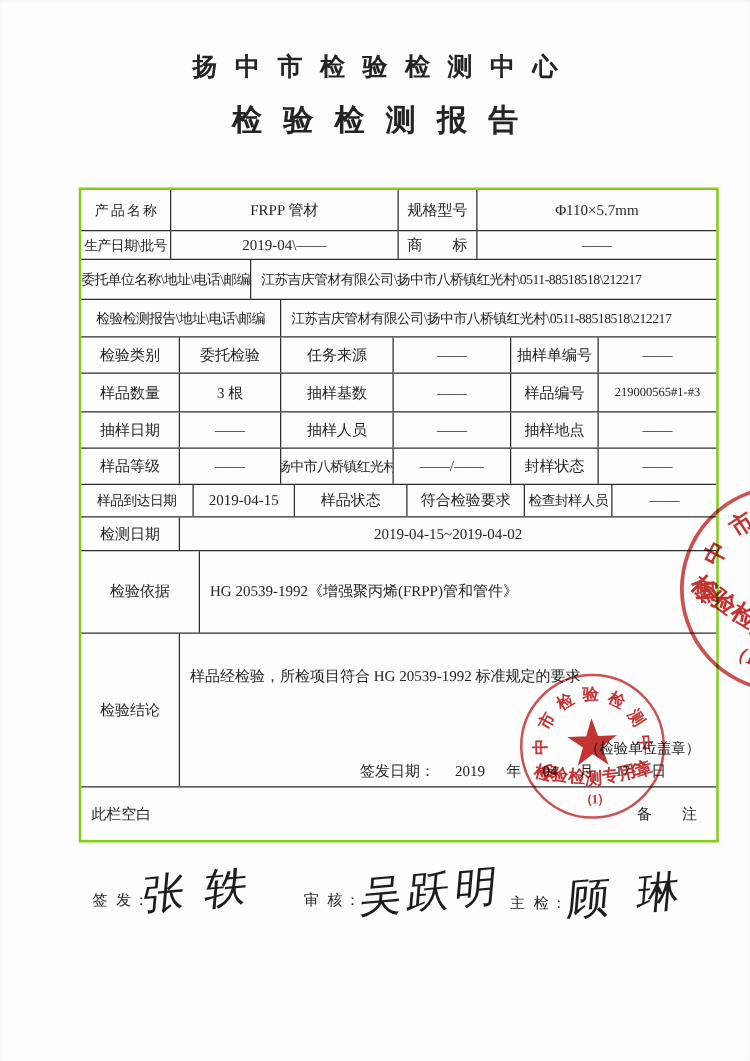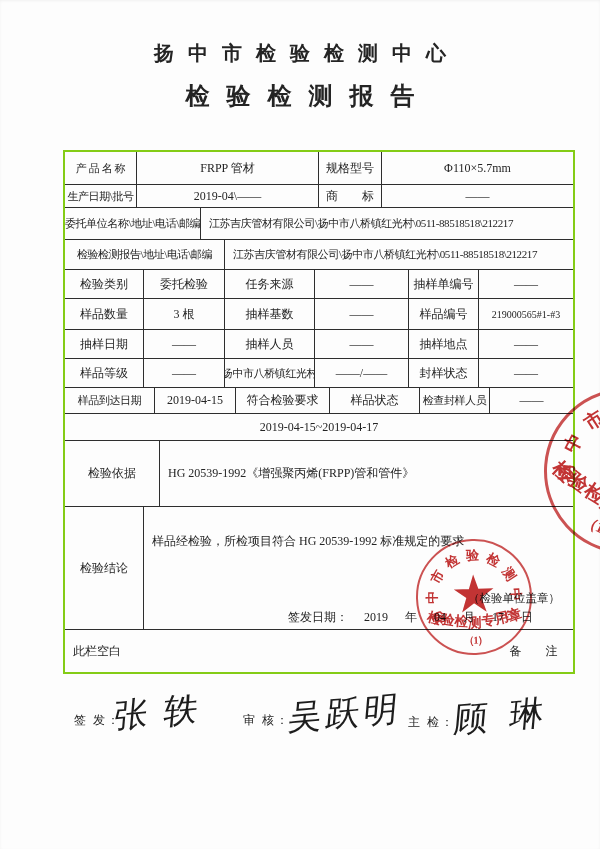--- a/index.html
+++ b/index.html
@@ -112,28 +112,29 @@
       <div class="cell" style="width:81px">——</div>
       <div class="cell sm" style="width:90px">扬中市八桥镇红光村</div>
       <div class="cell" style="width:94px">——/——</div>
       <div class="cell" style="width:70px">封样状态</div>
       <div class="cell grow">——</div>
     </div>
 
     <div class="trow" style="height:25px">
       <div class="cell sm" style="width:90px">样品到达日期</div>
       <div class="cell" style="width:81px">2019-04-15</div>
+      <div class="cell" style="width:90px">样品状态</div>
       <div class="cell" style="width:94px">符合检验要求</div>
-      <div class="cell" style="width:90px">样品状态</div>
       <div class="cell sm" style="width:70px">检查封样人员</div>
       <div class="cell grow">——</div>
     </div>
 
     <div class="trow" style="height:26px">
-      <div class="cell grow">2019-04-15~2019-04-17</div>
+      <div class="cell" style="width:79px">检测日期</div>
+      <div class="cell grow">2019-04-15~2019-04-02</div>
     </div>
 
     <div class="trow" style="height:65px">
       <div class="cell" style="width:95px">检验依据</div>
       <div class="cell grow left">HG 20539-1992《增强聚丙烯(FRPP)管和管件》</div>
     </div>
 
     <div class="trow" style="height:122px">
       <div class="cell" style="width:79px">检验结论</div>
       <div class="cell grow concl">

